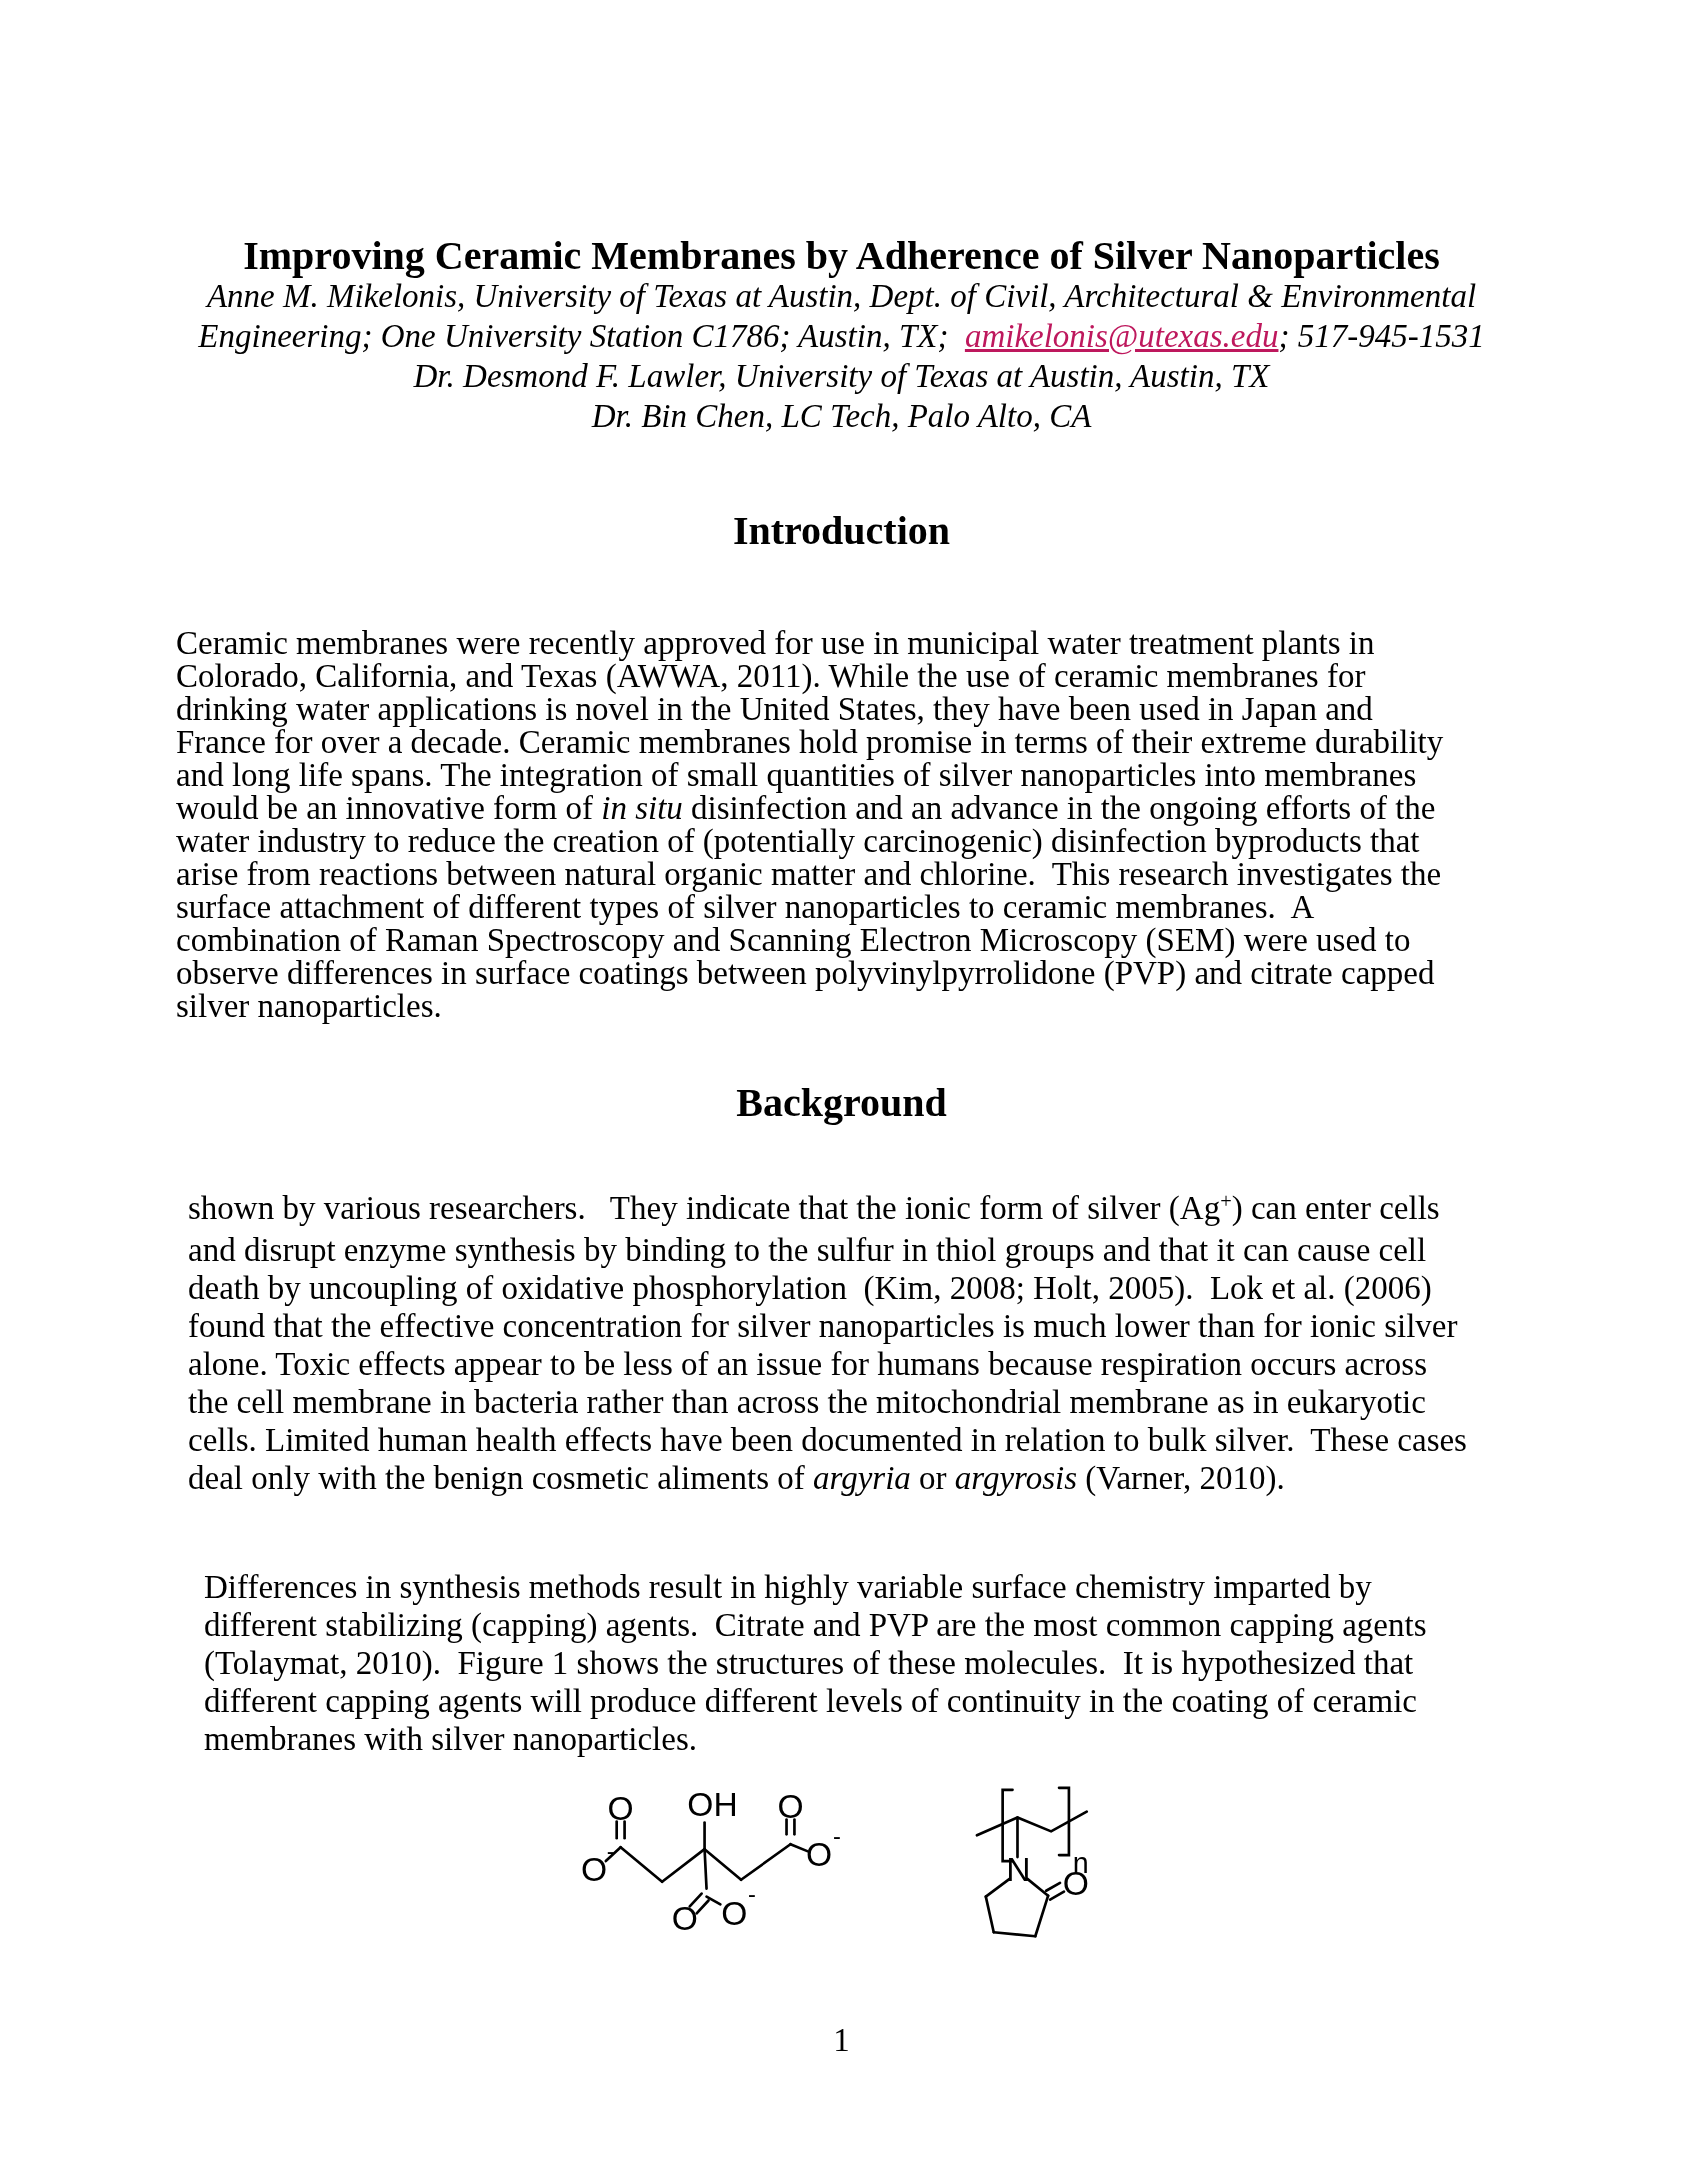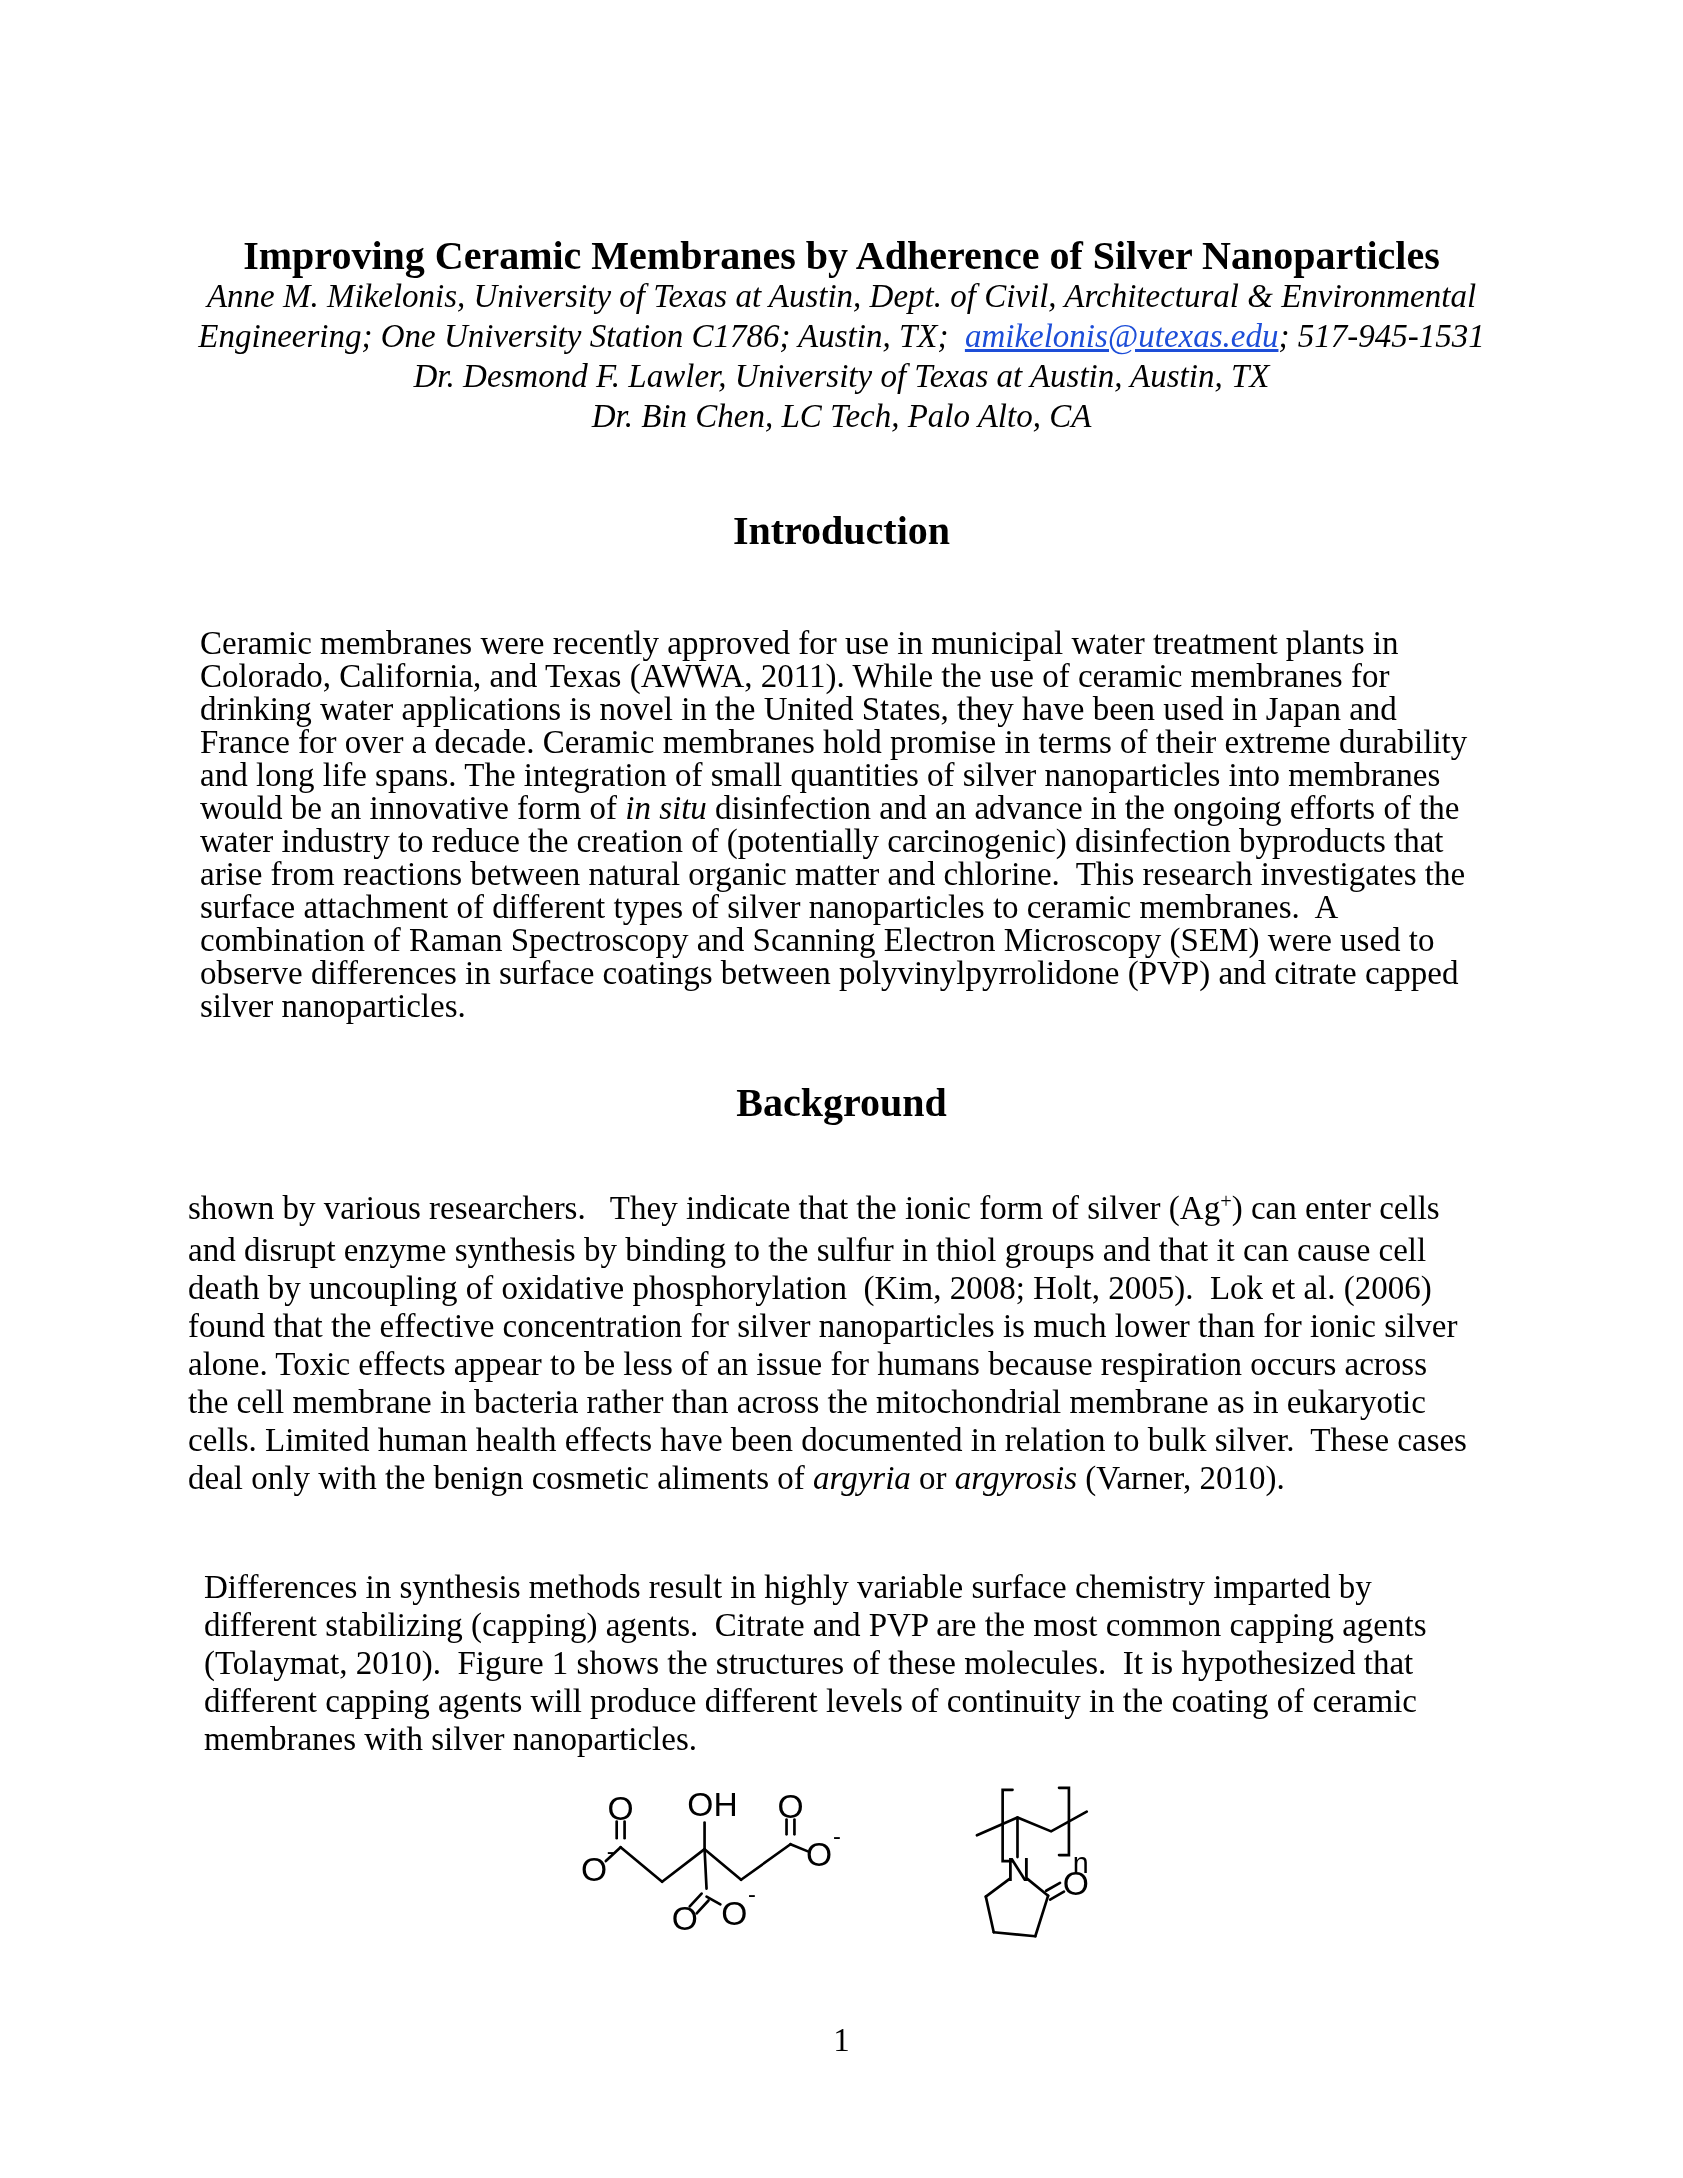--- a/index.html
+++ b/index.html
@@ -15,21 +15,21 @@
   .heading { font-size:40px; font-weight:bold; line-height:46px; }
   .authors { font-size:33px; font-style:italic; }
   .authors .tline { line-height:40px; }
   .body-text { font-size:33px; }
   .p-intro .tline { line-height:33px; }
   .p-bg .tline { line-height:38px; }
   .tline { white-space:pre; }
   .i { font-style:italic; }
   .b { font-weight:bold; }
   .sup { font-size:0.62em; position:relative; top:-0.55em; }
-  .email-link { color:#1d4ed8; text-decoration:underline; cursor:pointer; }
+  .email-link { color:#be185d; text-decoration:underline; cursor:pointer; }
   .caption { font-size:33px; line-height:40px; white-space:pre; }
   .pagenum { font-size:33px; line-height:38px; }
   .mol line, .mol polyline, .mol path {
     stroke:#000; stroke-width:2.7; fill:none; stroke-linecap:round;
   }
   .mol text {
     font-family:"Liberation Sans", sans-serif; font-size:34px;
     fill:#000; text-anchor:middle; stroke:none;
   }
   .mol text.minus { font-size:24px; }
@@ -44,21 +44,21 @@
 
   <div class="abs center authors" style="left:109px; top:276px; width:1465px;">
       <div class="tline"><span>Anne M. Mikelonis, University of Texas at Austin, Dept. of Civil, Architectural &amp; Environmental</span></div>
       <div class="tline"><span>Engineering; One University Station C1786; Austin, TX;  </span><a class="email-link" href="#">amikelonis@utexas.edu</a><span>; 517-945-1531</span></div>
       <div class="tline"><span>Dr. Desmond F. Lawler, University of Texas at Austin, Austin, TX</span></div>
       <div class="tline"><span>Dr. Bin Chen, LC Tech, Palo Alto, CA</span></div>
     </div>
 
   <div class="abs center heading" style="left:188px; top:508px; width:1307px;">Introduction</div>
 
-  <div class="abs body-text p-intro" style="left:200px; top:627px; width:1445px;">
+  <div class="abs body-text p-intro" style="left:176px; top:627px; width:1445px;">
       <div class="tline"><span>Ceramic membranes were recently approved for use in municipal water treatment plants in</span></div>
       <div class="tline"><span>Colorado, California, and Texas (AWWA, 2011). While the use of ceramic membranes for</span></div>
       <div class="tline"><span>drinking water applications is novel in the United States, they have been used in Japan and</span></div>
       <div class="tline"><span>France for over a decade. Ceramic membranes hold promise in terms of their extreme durability</span></div>
       <div class="tline"><span>and long life spans. The integration of small quantities of silver nanoparticles into membranes</span></div>
       <div class="tline"><span>would be an innovative form of </span><span class="i">in situ</span><span> disinfection and an advance in the ongoing efforts of the</span></div>
       <div class="tline"><span>water industry to reduce the creation of (potentially carcinogenic) disinfection byproducts that</span></div>
       <div class="tline"><span>arise from reactions between natural organic matter and chlorine.  This research investigates the</span></div>
       <div class="tline"><span>surface attachment of different types of silver nanoparticles to ceramic membranes.  A</span></div>
       <div class="tline"><span>combination of Raman Spectroscopy and Scanning Electron Microscopy (SEM) were used to</span></div>

